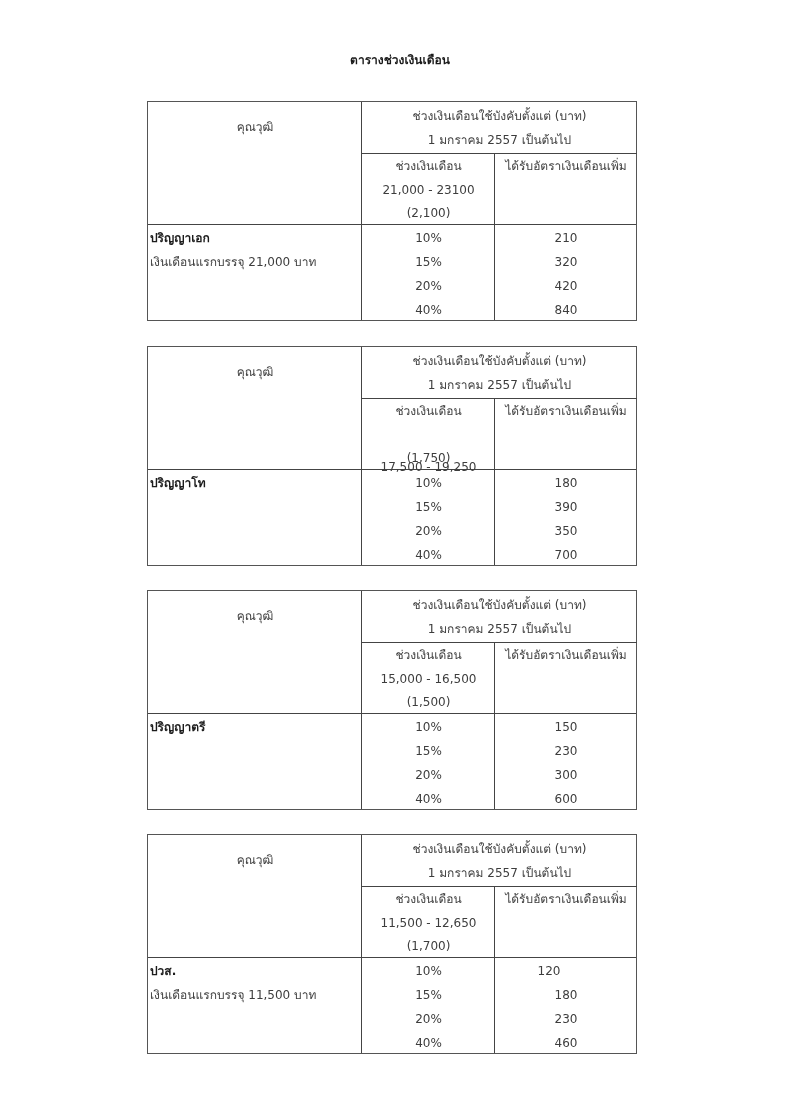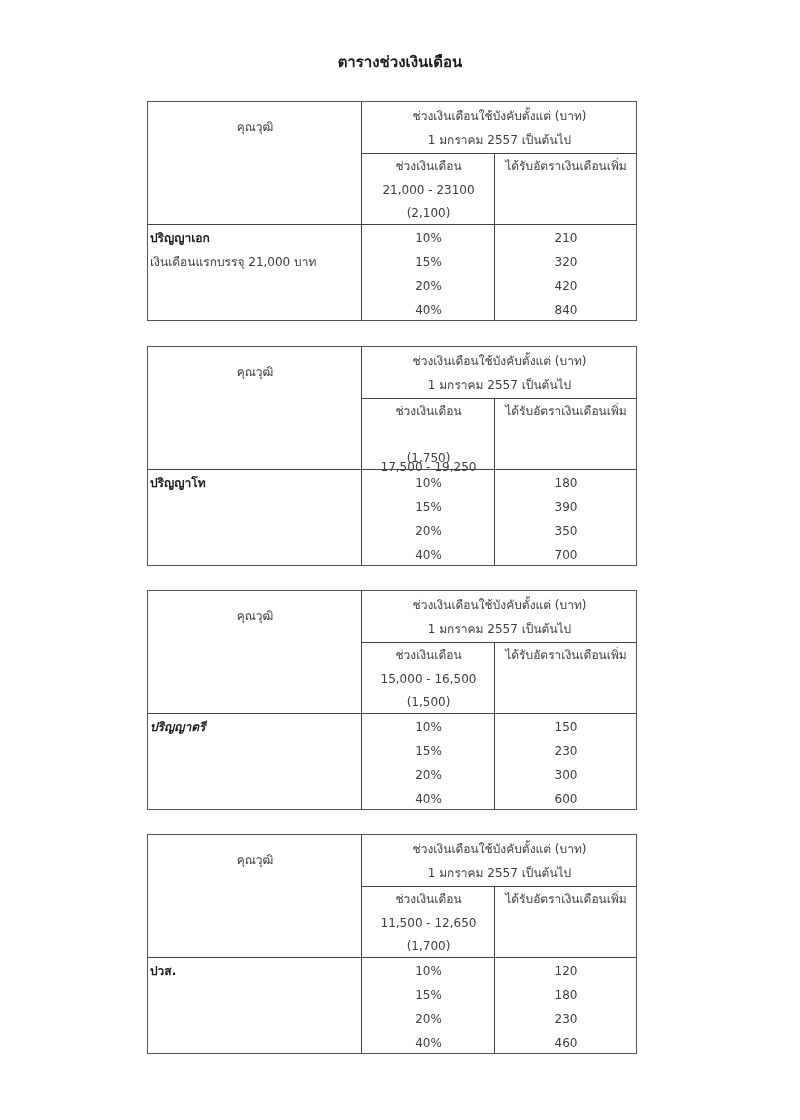--- a/index.html
+++ b/index.html
@@ -2,21 +2,21 @@
 <html><head>
 <meta charset="utf-8">
 <style>
   html, body { margin:0; padding:0; }
   body {
     width:800px; height:1120px; background:#ffffff; position:relative; overflow:hidden;
     font-family:"DejaVu Sans", sans-serif; color:#3a3a3a;
   }
   .title {
     position:absolute; left:0; width:800px; top:50px; text-align:center;
-    font-size:15px; font-weight:bold; color:#1a1a1a;
+    font-size:12px; font-weight:bold; color:#1a1a1a;
   }
   .tbl {
     position:absolute; left:147px; width:490px; height:220px;
     border:1.5px solid #555; box-sizing:border-box;
   }
   .vline { position:absolute; width:0; border-left:1.5px solid #444; }
   .hline { position:absolute; height:0; border-top:1.5px solid #444; }
   .txt { position:absolute; font-size:12px; line-height:24px; white-space:nowrap; color:#3d3d3d; }
   .center { text-align:center; }
   .bold { font-weight:bold; color:#1c1c1c; }
@@ -96,21 +96,21 @@
 
       <div class="txt center" style="left:0; width:214px; top:13px;">คุณวุฒิ</div>
       <div class="txt center" style="left:214px; width:275px; top:2px;">ช่วงเงินเดือนใช้บังคับตั้งแต่ (บาท)</div>
       <div class="txt center" style="left:214px; width:275px; top:26px;">1 มกราคม 2557 เป็นต้นไป</div>
 
       <div class="txt center" style="left:214px; width:133px; top:52px;">ช่วงเงินเดือน</div>
       <div class="txt center" style="left:214px; width:133px; top:76px;">15,000 - 16,500</div>
       <div class="txt center" style="left:214px; width:133px; top:99px;">(1,500)</div>
       <div class="txt center" style="left:347px; width:142px; top:52px;">ได้รับอัตราเงินเดือนเพิ่ม</div>
 
-      <div class="txt bold" style="left:2px; top:124px;font-style:italic;">ปริญญาตรี</div>
+      <div class="txt bold" style="left:2px; top:124px;">ปริญญาตรี</div>
 
         <div class="txt center" style="left:214px; width:133px; top:124px;">10%</div>
         <div class="txt center" style="left:347px; width:142px; top:124px;">150</div>
 
         <div class="txt center" style="left:214px; width:133px; top:148px;">15%</div>
         <div class="txt center" style="left:347px; width:142px; top:148px;">230</div>
 
         <div class="txt center" style="left:214px; width:133px; top:172px;">20%</div>
         <div class="txt center" style="left:347px; width:142px; top:172px;">300</div>
 
@@ -127,23 +127,24 @@
       <div class="txt center" style="left:0; width:214px; top:13px;">คุณวุฒิ</div>
       <div class="txt center" style="left:214px; width:275px; top:2px;">ช่วงเงินเดือนใช้บังคับตั้งแต่ (บาท)</div>
       <div class="txt center" style="left:214px; width:275px; top:26px;">1 มกราคม 2557 เป็นต้นไป</div>
 
       <div class="txt center" style="left:214px; width:133px; top:52px;">ช่วงเงินเดือน</div>
       <div class="txt center" style="left:214px; width:133px; top:76px;">11,500 - 12,650</div>
       <div class="txt center" style="left:214px; width:133px; top:99px;">(1,700)</div>
       <div class="txt center" style="left:347px; width:142px; top:52px;">ได้รับอัตราเงินเดือนเพิ่ม</div>
 
       <div class="txt bold" style="left:2px; top:124px;">ปวส.</div>
+      <div class="txt" style="left:2px; top:148px;">เงินเดือนแรกบรรจุ 11,500 บาท</div>
 
         <div class="txt center" style="left:214px; width:133px; top:124px;">10%</div>
-        <div class="txt center" style="left:347px; width:142px; top:124px;">120</div>
+        <div class="txt center" style="left:330px; width:142px; top:124px;">120</div>
 
         <div class="txt center" style="left:214px; width:133px; top:148px;">15%</div>
         <div class="txt center" style="left:347px; width:142px; top:148px;">180</div>
 
         <div class="txt center" style="left:214px; width:133px; top:172px;">20%</div>
         <div class="txt center" style="left:347px; width:142px; top:172px;">230</div>
 
         <div class="txt center" style="left:214px; width:133px; top:196px;">40%</div>
         <div class="txt center" style="left:347px; width:142px; top:196px;">460</div>
 

